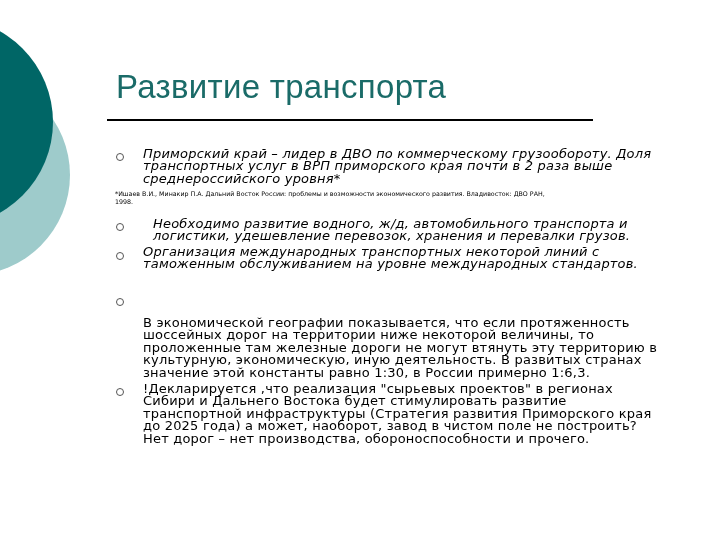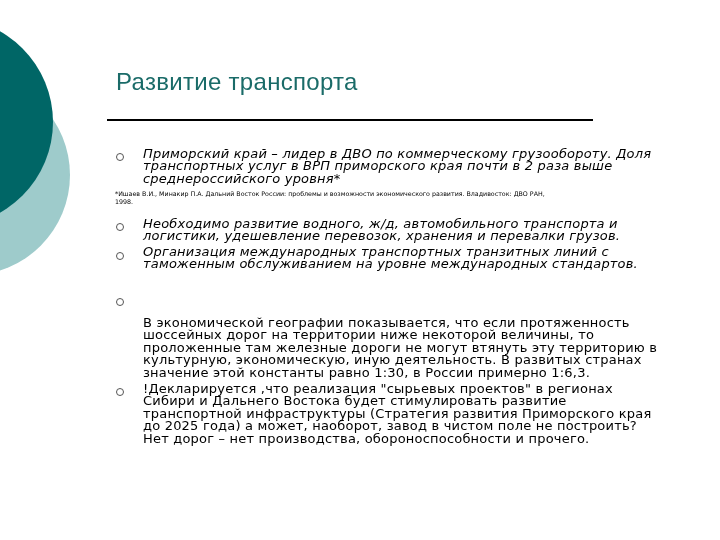--- a/index.html
+++ b/index.html
@@ -35,21 +35,21 @@
     width: 208px;
     height: 208px;
     border-radius: 50%;
     background: #006666;
   }
   .title {
     position: absolute;
     left: 116px;
     top: 68px;
     font-family: "Liberation Sans", sans-serif;
-    font-size: 24px;
+    font-size: 33px;
     color: #1a6b68;
     letter-spacing: 0.3px;
     white-space: nowrap;
   }
   .divider {
     position: absolute;
     left: 107px;
     top: 119px;
     width: 486px;
     height: 2px;
@@ -104,25 +104,25 @@
 
   <div class="bullet" style="top:153px;"></div>
   <div class="text italic" style="top:148px;">Приморский край – лидер в ДВО по коммерческому грузообороту. Доля
 транспортных услуг в ВРП приморского края почти в 2 раза выше
 среднероссийского уровня*</div>
 
   <div class="footnote">*Ишаев В.И., Минакир П.А. Дальний Восток России: проблемы и возможности экономического развития. Владивосток: ДВО РАН,
         1998.</div>
 
   <div class="bullet" style="top:223px;"></div>
-  <div class="text italic" style="top:218px;">Необходимо развитие водного, ж/д, автомобильного транспорта и
+  <div class="text italic" style="top:218px;margin-left:10px;">Необходимо развитие водного, ж/д, автомобильного транспорта и
 логистики, удешевление перевозок, хранения  и перевалки грузов.</div>
 
   <div class="bullet" style="top:252px;"></div>
-  <div class="text italic" style="top:246px;">Организация международных транспортных транзитных линий с
+  <div class="text italic" style="top:246px;">Организация международных транспортных некоторой линий с
 таможенным обслуживанием на уровне международных стандартов.</div>
 
   <div class="bullet" style="top:298px;"></div>
   <div class="text" style="top:293px;margin-top:24px;">В экономической географии показывается, что если протяженность
 шоссейных дорог на территории ниже некоторой величины, то
 проложенные там железные дороги не могут втянуть эту территорию в
 культурную, экономическую, иную деятельность. В развитых странах
 значение этой константы равно 1:30, в России примерно 1:6,3.</div>
 
   <div class="bullet" style="top:388px;"></div>

